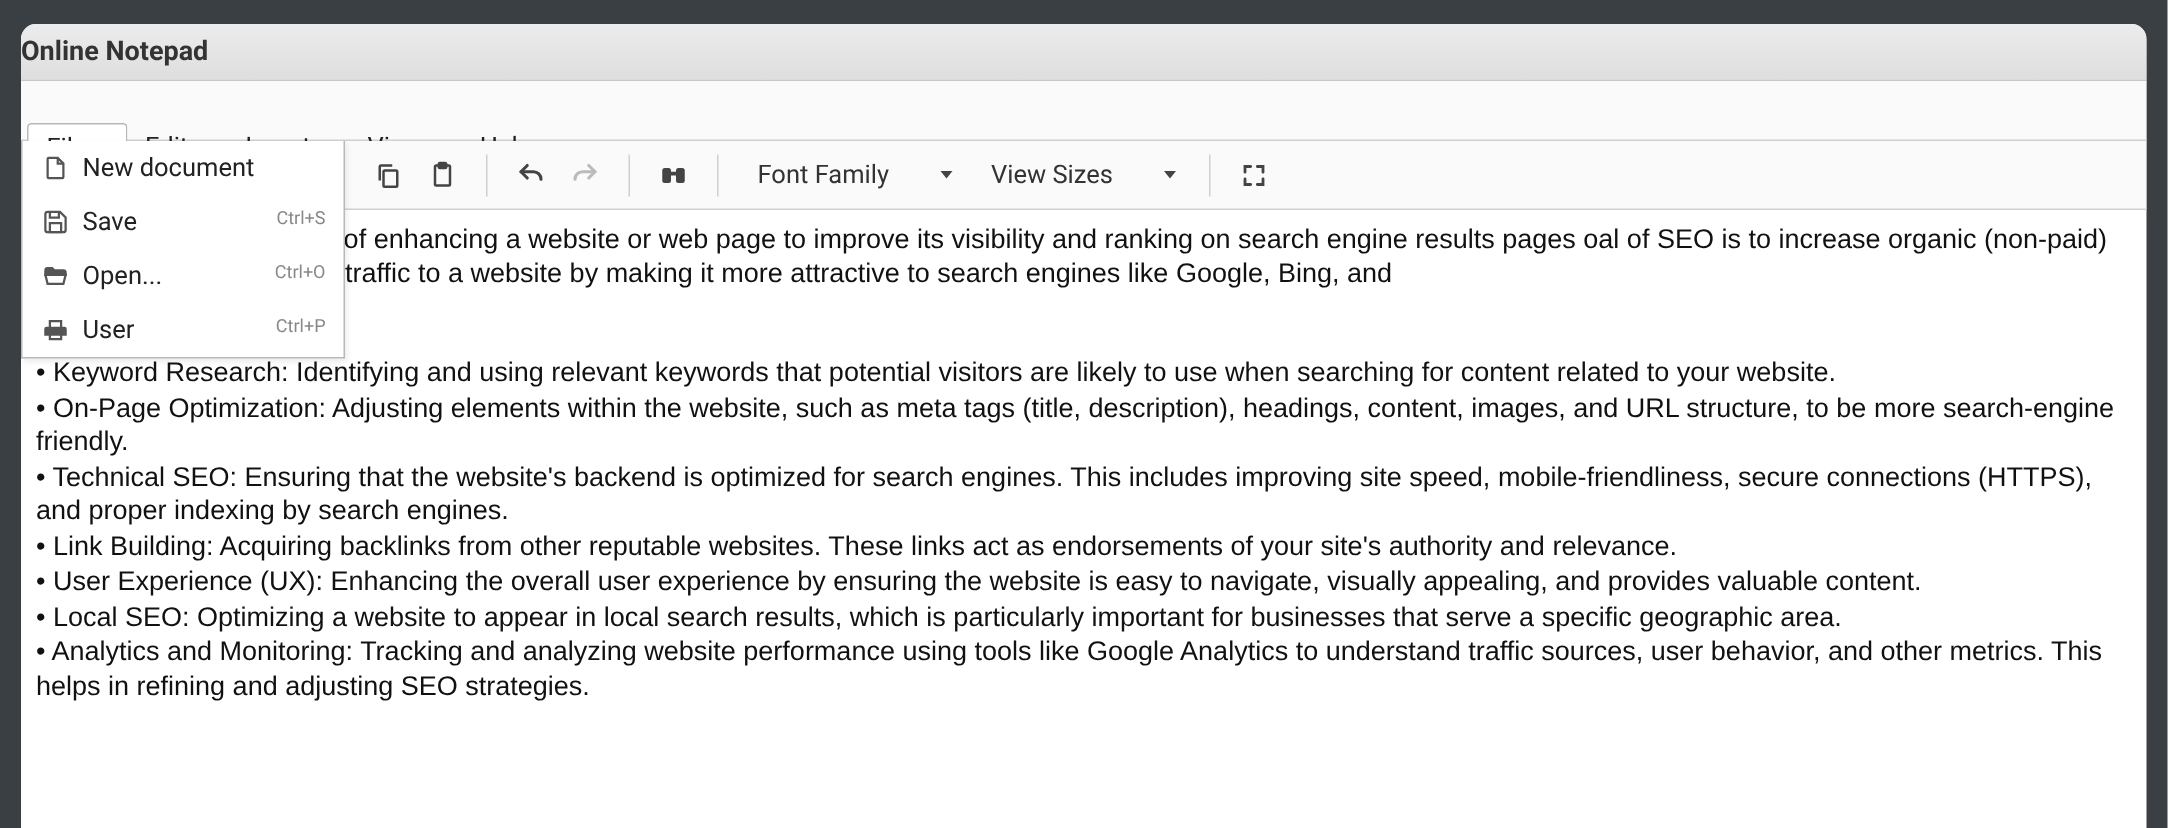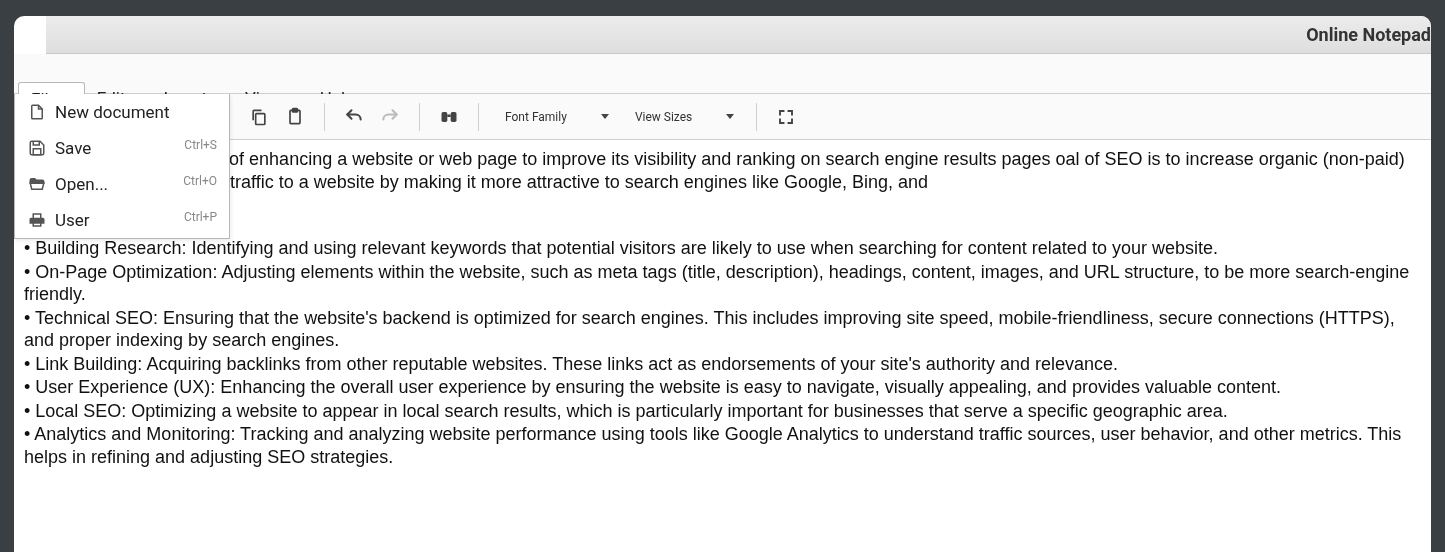--- a/index.html
+++ b/index.html
@@ -20,23 +20,22 @@
     border-radius: 10px 10px 0 0;
     overflow: hidden;
     display: flex;
     flex-direction: column;
   }
   .titlebar {
     background: linear-gradient(#ececec, #dedede);
     height: 38px;
     display: flex;
     align-items: center;
-    justify-content: flex-end;
+    justify-content: flex-start;
     border-bottom: 1px solid #c8c8c8;
-    margin-left: 32px;
   }
   .titlebar-text {
     font-weight: 700;
     font-size: 18px;
     color: #333;
   }
   .menubar {
     height: 40px;
     display: flex;
     align-items: stretch;
@@ -124,21 +123,21 @@
     cursor: pointer;
     border-radius: 3px;
     color: #444;
   }
   .tb-btn.disabled { color: #bbb; cursor: default; }
   .tb-select {
     display: flex;
     align-items: center;
     height: 34px;
     padding: 0 10px 0 14px;
-    font-size: 12px;
+    font-size: 17px;
     color: #333;
     cursor: pointer;
     gap: 28px;
   }
   .editor {
     flex: 1;
     padding: 8px 10px;
     font-family: Verdana, Arial, sans-serif;
     font-size: 18px;
     line-height: 1.25;
@@ -255,21 +254,21 @@
             <path d="M4 15v5h5"></path>
             <path d="M20 15v5h-5"></path>
           </svg>
       </span>
     </div>
   </div>
 
   <div class="editor">
     <p style="margin-left:206px; text-indent:-206px; margin-bottom:44px;">tion (SEO) is the process of enhancing a website or web page to improve its visibility and ranking on search engine results pages oal of SEO is to increase organic (non-paid) traffic to a website by making it more attractive to search engines like Google, Bing, and</p>
     <div class="bullet-list">
-      <p>• Building Research: Identifying and using relevant keywords that potential visitors are likely to use when searching for content related to your website.</p>
+      <p>• Keyword Research: Identifying and using relevant keywords that potential visitors are likely to use when searching for content related to your website.</p>
       <p>• On-Page Optimization: Adjusting elements within the website, such as meta tags (title, description), headings, content, images, and URL structure, to be more search-engine friendly.</p>
       <p>• Technical SEO: Ensuring that the website's backend is optimized for search engines. This includes improving site speed, mobile-friendliness, secure connections (HTTPS), and proper indexing by search engines.</p>
       <p>• Link Building: Acquiring backlinks from other reputable websites. These links act as endorsements of your site's authority and relevance.</p>
       <p>• User Experience (UX): Enhancing the overall user experience by ensuring the website is easy to navigate, visually appealing, and provides valuable content.</p>
       <p>• Local SEO: Optimizing a website to appear in local search results, which is particularly important for businesses that serve a specific geographic area.</p>
       <p>• Analytics and Monitoring: Tracking and analyzing website performance using tools like Google Analytics to understand traffic sources, user behavior, and other metrics. This helps in refining and adjusting SEO strategies.</p>
     </div>
   </div>
 
 </div>

